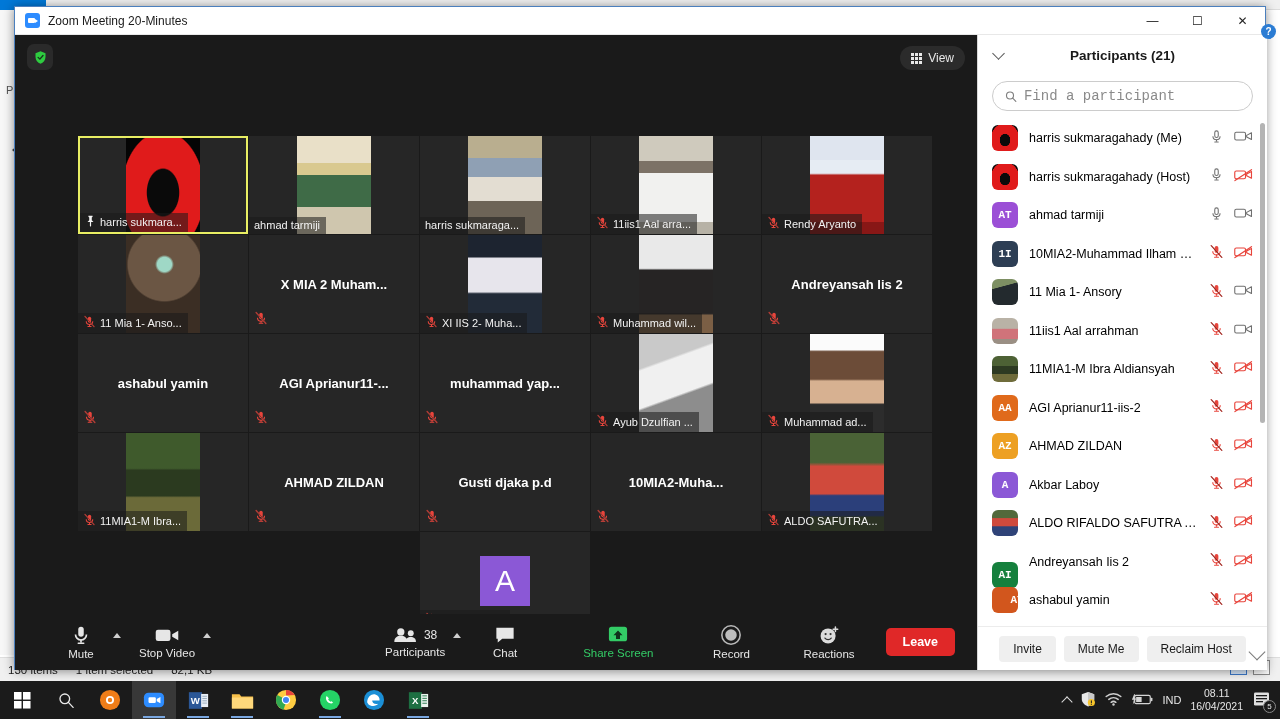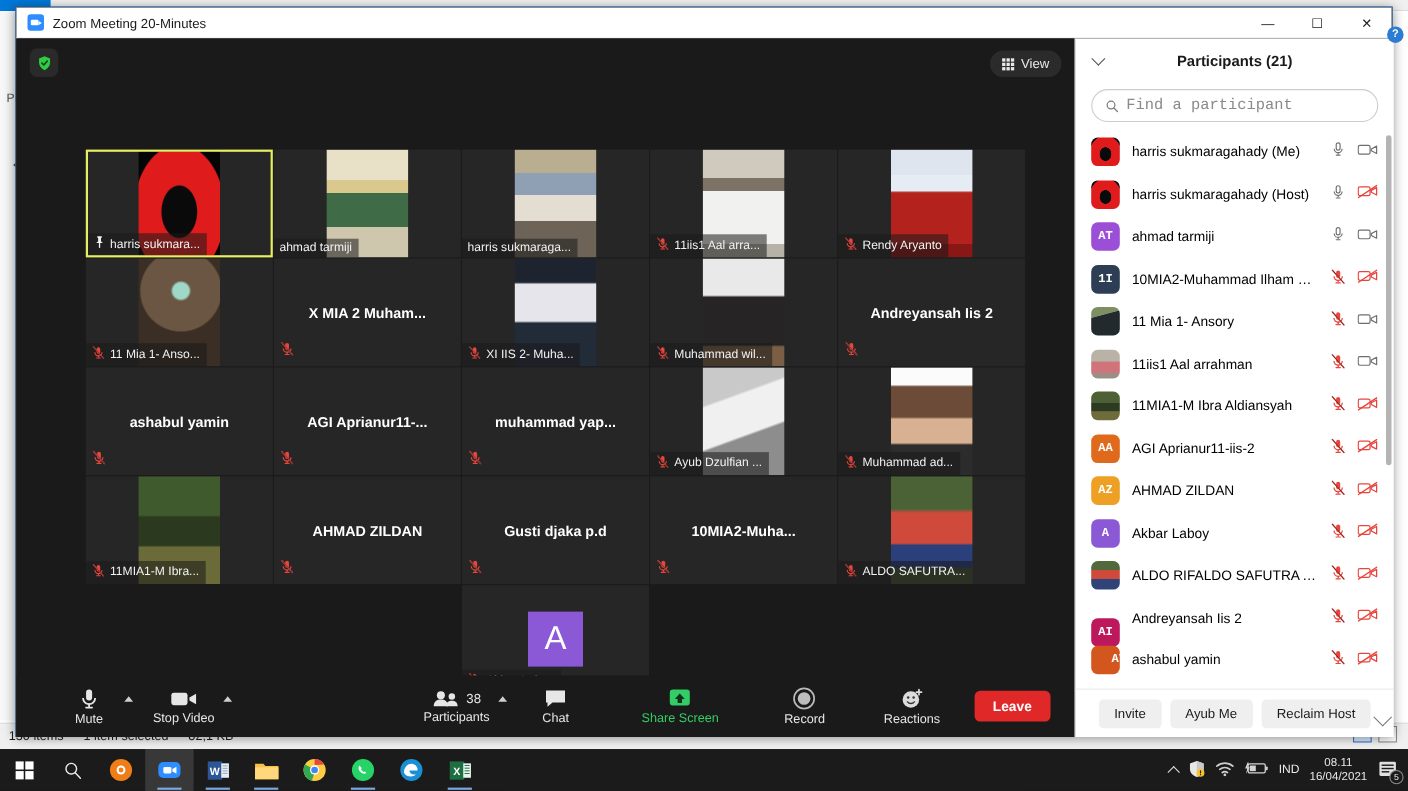--- a/index.html
+++ b/index.html
@@ -898,21 +898,21 @@
   <path d="M3.6 2.6 L20.4 21.4" stroke="#262626" stroke-width="0.9" stroke-linecap="round"></path>
 </svg></span>
                 <span><svg width="19" height="16" viewBox="0 0 30 22">
   <rect x="1.2" y="4.6" width="17" height="12.4" rx="2.4" fill="none" stroke="#e8453c" stroke-width="1.8"></rect>
   <path d="M20 9.6 L27.6 5.6 V16.2 L20 12.2 Z" fill="none" stroke="#e8453c" stroke-width="1.8" stroke-linejoin="round"></path>
   <path d="M1.5 19.8 L27.6 2.6" stroke="#e8453c" stroke-width="2" stroke-linecap="round"></path>
 </svg></span>
               </div>
             </div>
             <div class="prow">
-              <div class="pav" style="background:#be185d;margin-top:26px;">AI</div>
+              <div class="pav" style="background:#15803d;margin-top:26px;">AI</div>
               <div class="pname">Andreyansah Iis 2</div>
               <div class="picons">
                 <span><svg width="15" height="15" viewBox="0 0 24 24">
   <rect x="9" y="3" width="6" height="11" rx="3" fill="#e8453c"></rect>
   <path d="M6 11.5 A6 6 0 0 0 18 11.5" stroke="#e8453c" stroke-width="1.9" fill="none"></path>
   <rect x="11.1" y="17" width="1.9" height="3.4" fill="#e8453c"></rect>
   <rect x="8" y="20.2" width="8" height="1.8" rx="0.9" fill="#e8453c"></rect>
   <path d="M3.6 2.6 L20.4 21.4" stroke="#e8453c" stroke-width="2.1" stroke-linecap="round"></path>
   <path d="M3.6 2.6 L20.4 21.4" stroke="#262626" stroke-width="0.9" stroke-linecap="round"></path>
 </svg></span>
@@ -938,21 +938,21 @@
                 <span><svg width="19" height="16" viewBox="0 0 30 22">
   <rect x="1.2" y="4.6" width="17" height="12.4" rx="2.4" fill="none" stroke="#e8453c" stroke-width="1.8"></rect>
   <path d="M20 9.6 L27.6 5.6 V16.2 L20 12.2 Z" fill="none" stroke="#e8453c" stroke-width="1.8" stroke-linejoin="round"></path>
   <path d="M1.5 19.8 L27.6 2.6" stroke="#e8453c" stroke-width="2" stroke-linecap="round"></path>
 </svg></span>
               </div>
             </div>
           </div>
         <div class="panel-foot">
           <div class="pbtn">Invite</div>
-          <div class="pbtn">Ayub Me</div>
+          <div class="pbtn">Mute Me</div>
           <div class="pbtn">Reclaim Host</div>
         </div>
         <div class="panel-updown"></div>
       </div>
     </div>
   </div>
 
   <div class="help-circle">?</div>
 
   <div class="taskbar">

